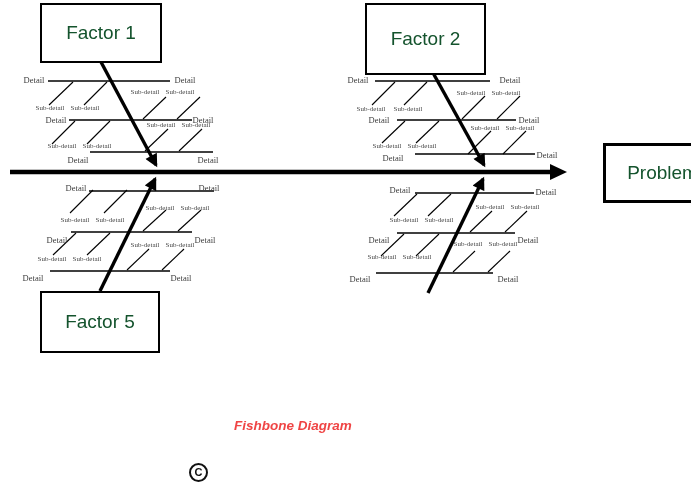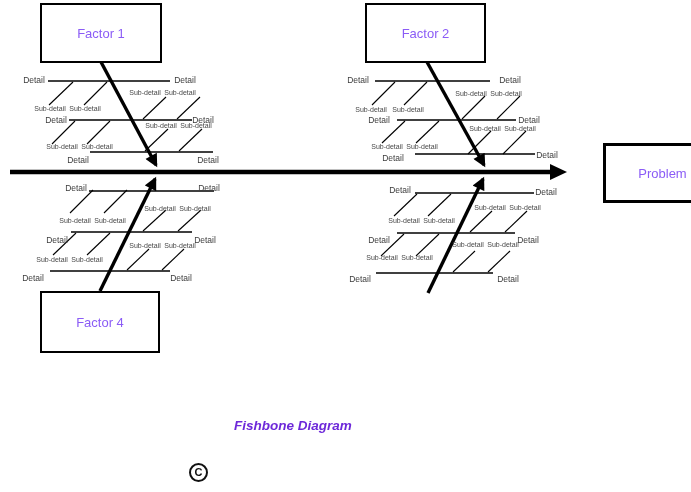--- a/index.html
+++ b/index.html
@@ -5,34 +5,34 @@
   html,body{margin:0;padding:0;background:#ffffff;}
   #canvas{
     position:relative;width:691px;height:492px;background:#ffffff;overflow:hidden;
     font-family:"Liberation Sans",sans-serif;
   }
   #bones-svg{position:absolute;left:0;top:0;z-index:1;}
   #labels-layer{position:absolute;left:0;top:0;width:691px;height:492px;z-index:2;}
   .lbl{
     position:absolute;transform:translate(-50%,-50%);
     white-space:nowrap;color:#3c3c3c;line-height:1;
-    font-family:Liberation Sans, sans-serif;
+    font-family:Liberation Serif, serif;
     text-align:right;
   }
   .lbl.detail{font-size:8.5px;}
   .lbl.sub{font-size:7px;color:#474747;}
   .fbox{
     position:absolute;box-sizing:border-box;border:2px solid #000;background:#fff;
     display:flex;align-items:center;justify-content:center;z-index:3;
   }
-  .fbox span{font-size:13px;color:#8b5cf6;text-align:center;}
+  .fbox span{font-size:19px;color:#14532d;text-align:center;}
   .pbox{border-width:3px;}
   #title{
     position:absolute;left:293px;top:418px;transform:translateX(-50%);
-    font-size:13.5px;font-weight:bold;font-style:italic;color:#6d28d9;white-space:nowrap;z-index:3;
+    font-size:13.5px;font-weight:bold;font-style:italic;color:#ef4444;white-space:nowrap;z-index:3;
   }
   #credit{
     position:absolute;left:189px;top:463px;display:flex;align-items:center;z-index:3;
   }
   #credit-circle{
     box-sizing:border-box;width:19px;height:19px;border:2.2px solid #111;border-radius:50%;
     display:flex;align-items:center;justify-content:center;
     font-size:11px;font-weight:bold;color:#111;line-height:1;
   }
   #credit-author{
@@ -161,25 +161,25 @@
       <span class="lbl sub" style="left: 525px; top: 207px;">Sub-detail</span>
       <span class="lbl sub" style="left: 382px; top: 257px;">Sub-detail</span>
       <span class="lbl sub" style="left: 417px; top: 257px;">Sub-detail</span>
       <span class="lbl sub" style="left: 468px; top: 244px;">Sub-detail</span>
       <span class="lbl sub" style="left: 503px; top: 244px;">Sub-detail</span>
     </div>
 
   <div class="fbox" style="left:40px;top:3px;width:122px;height:60px">
     <span>Factor 1</span>
   </div>
-  <div class="fbox" style="left:365px;top:3px;width:121px;height:60px">
+  <div class="fbox" style="left:365px;top:3px;width:121px;height:72px">
     <span>Factor 2</span>
   </div>
   <div class="fbox" style="left:40px;top:291px;width:120px;height:62px">
-    <span>Factor 4</span>
+    <span>Factor 5</span>
   </div>
   <div class="fbox pbox" style="left:603px;top:143px;width:119px;height:60px">
     <span>Problem</span>
   </div>
 
   <div id="title">Fishbone Diagram</div>
   <div id="credit">
     <div id="credit-circle">
       <span>C</span>
     </div>

